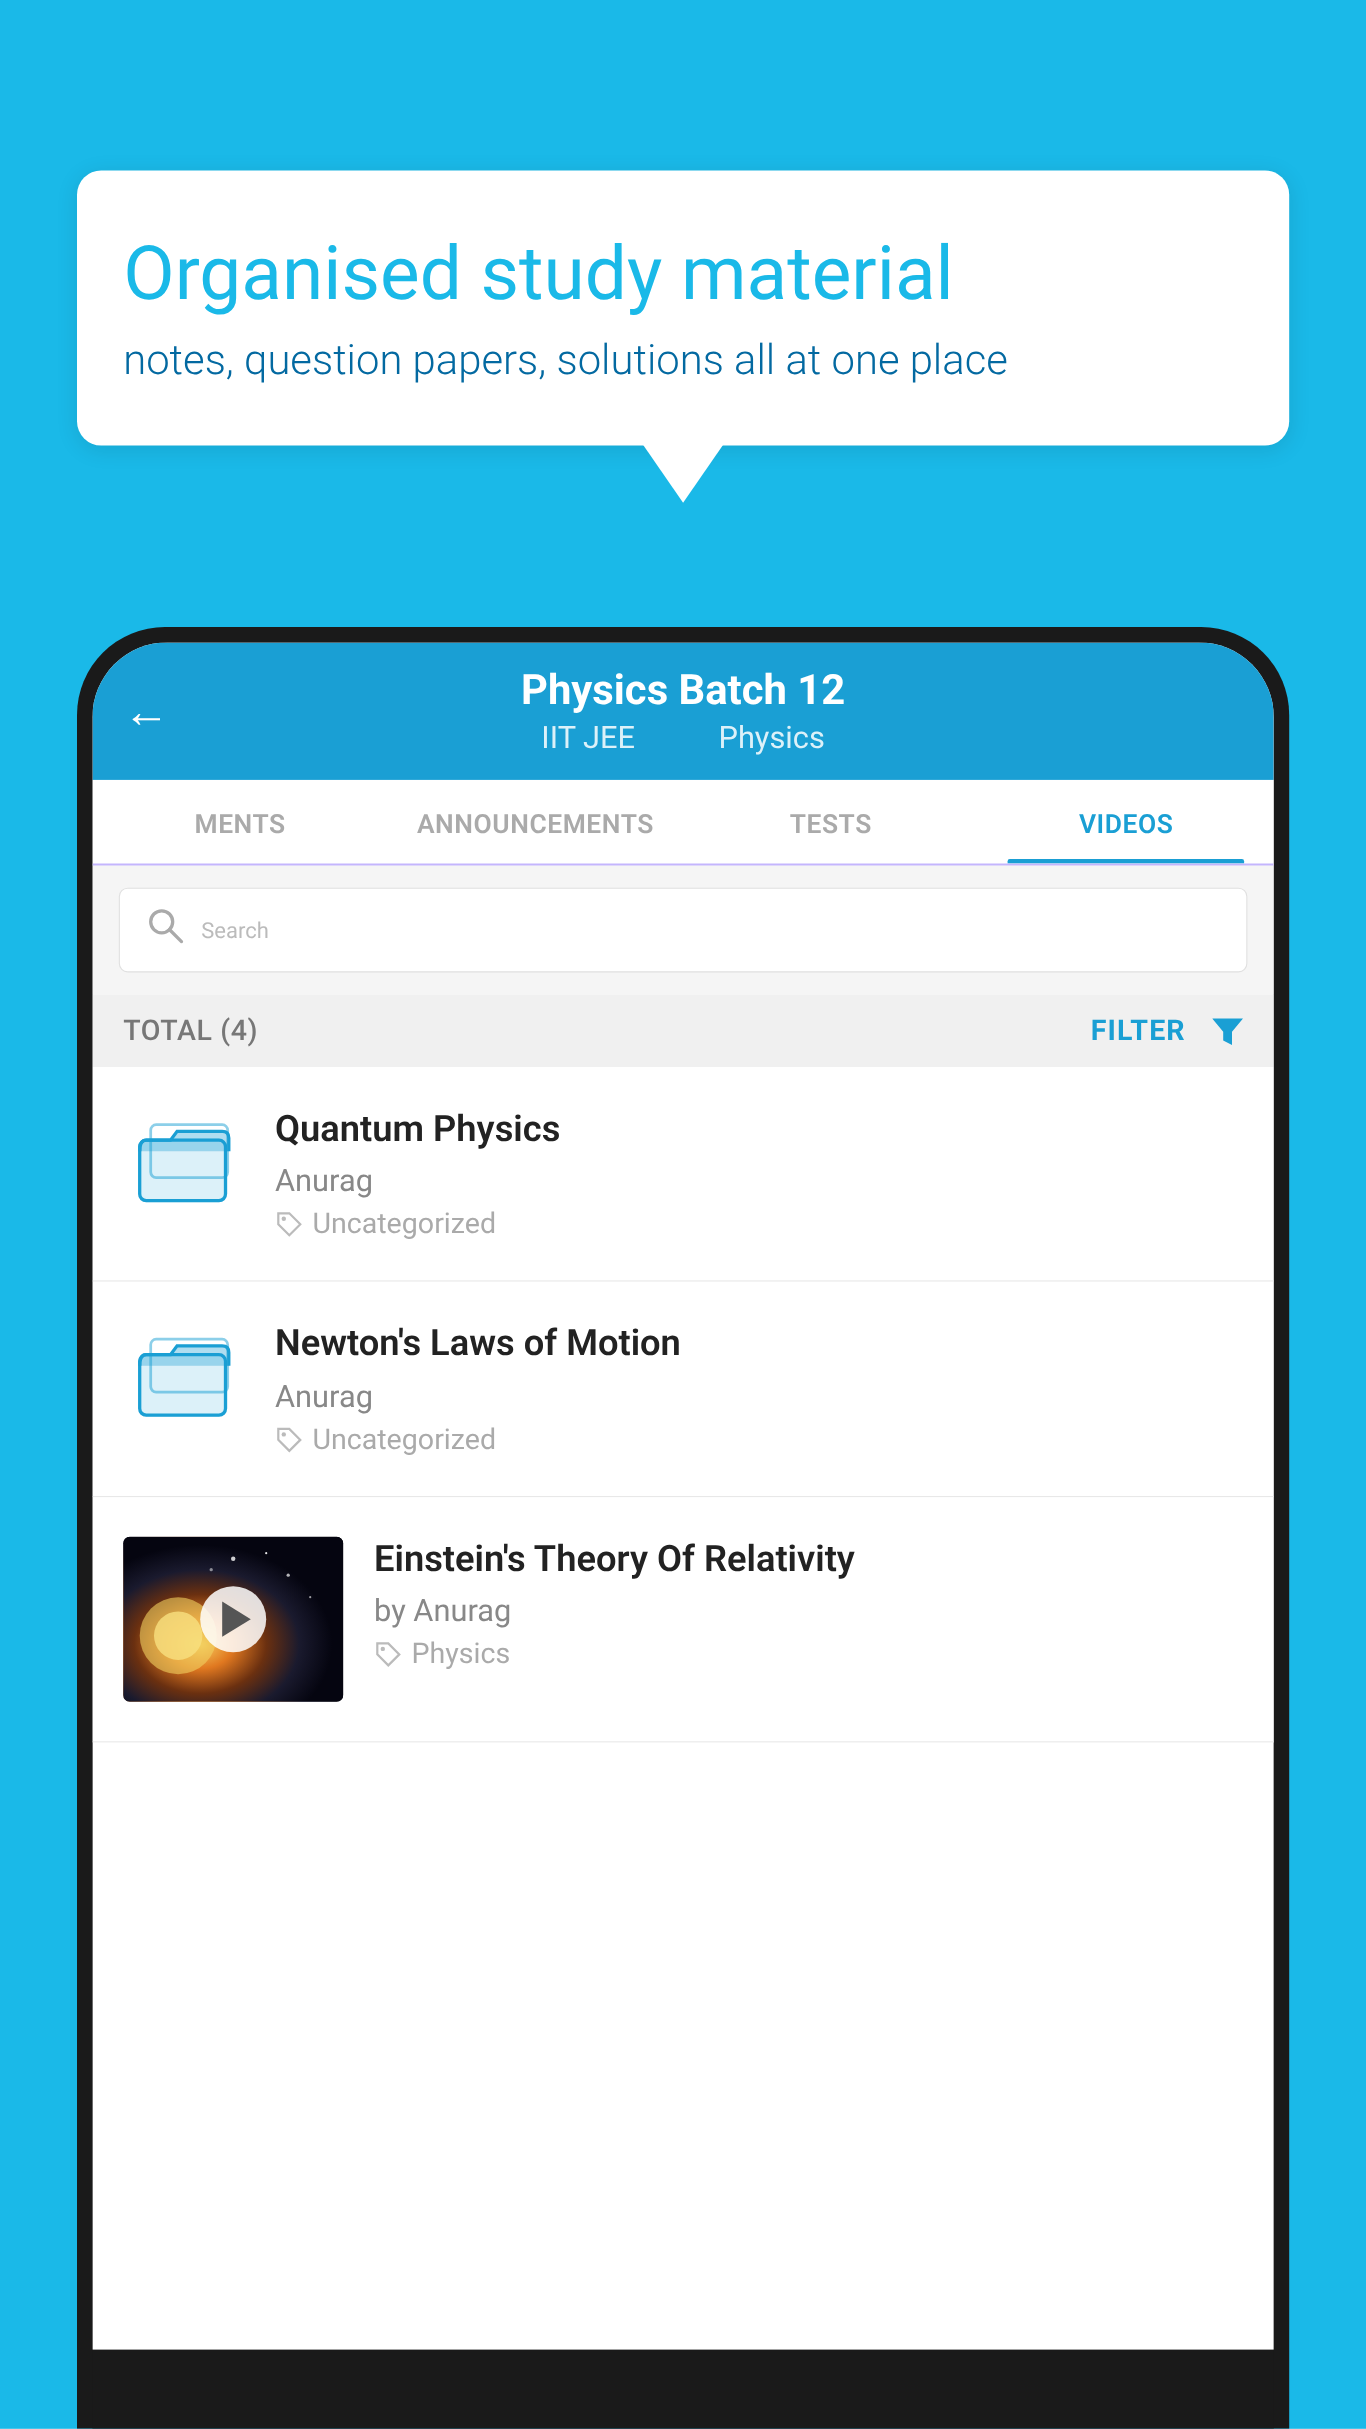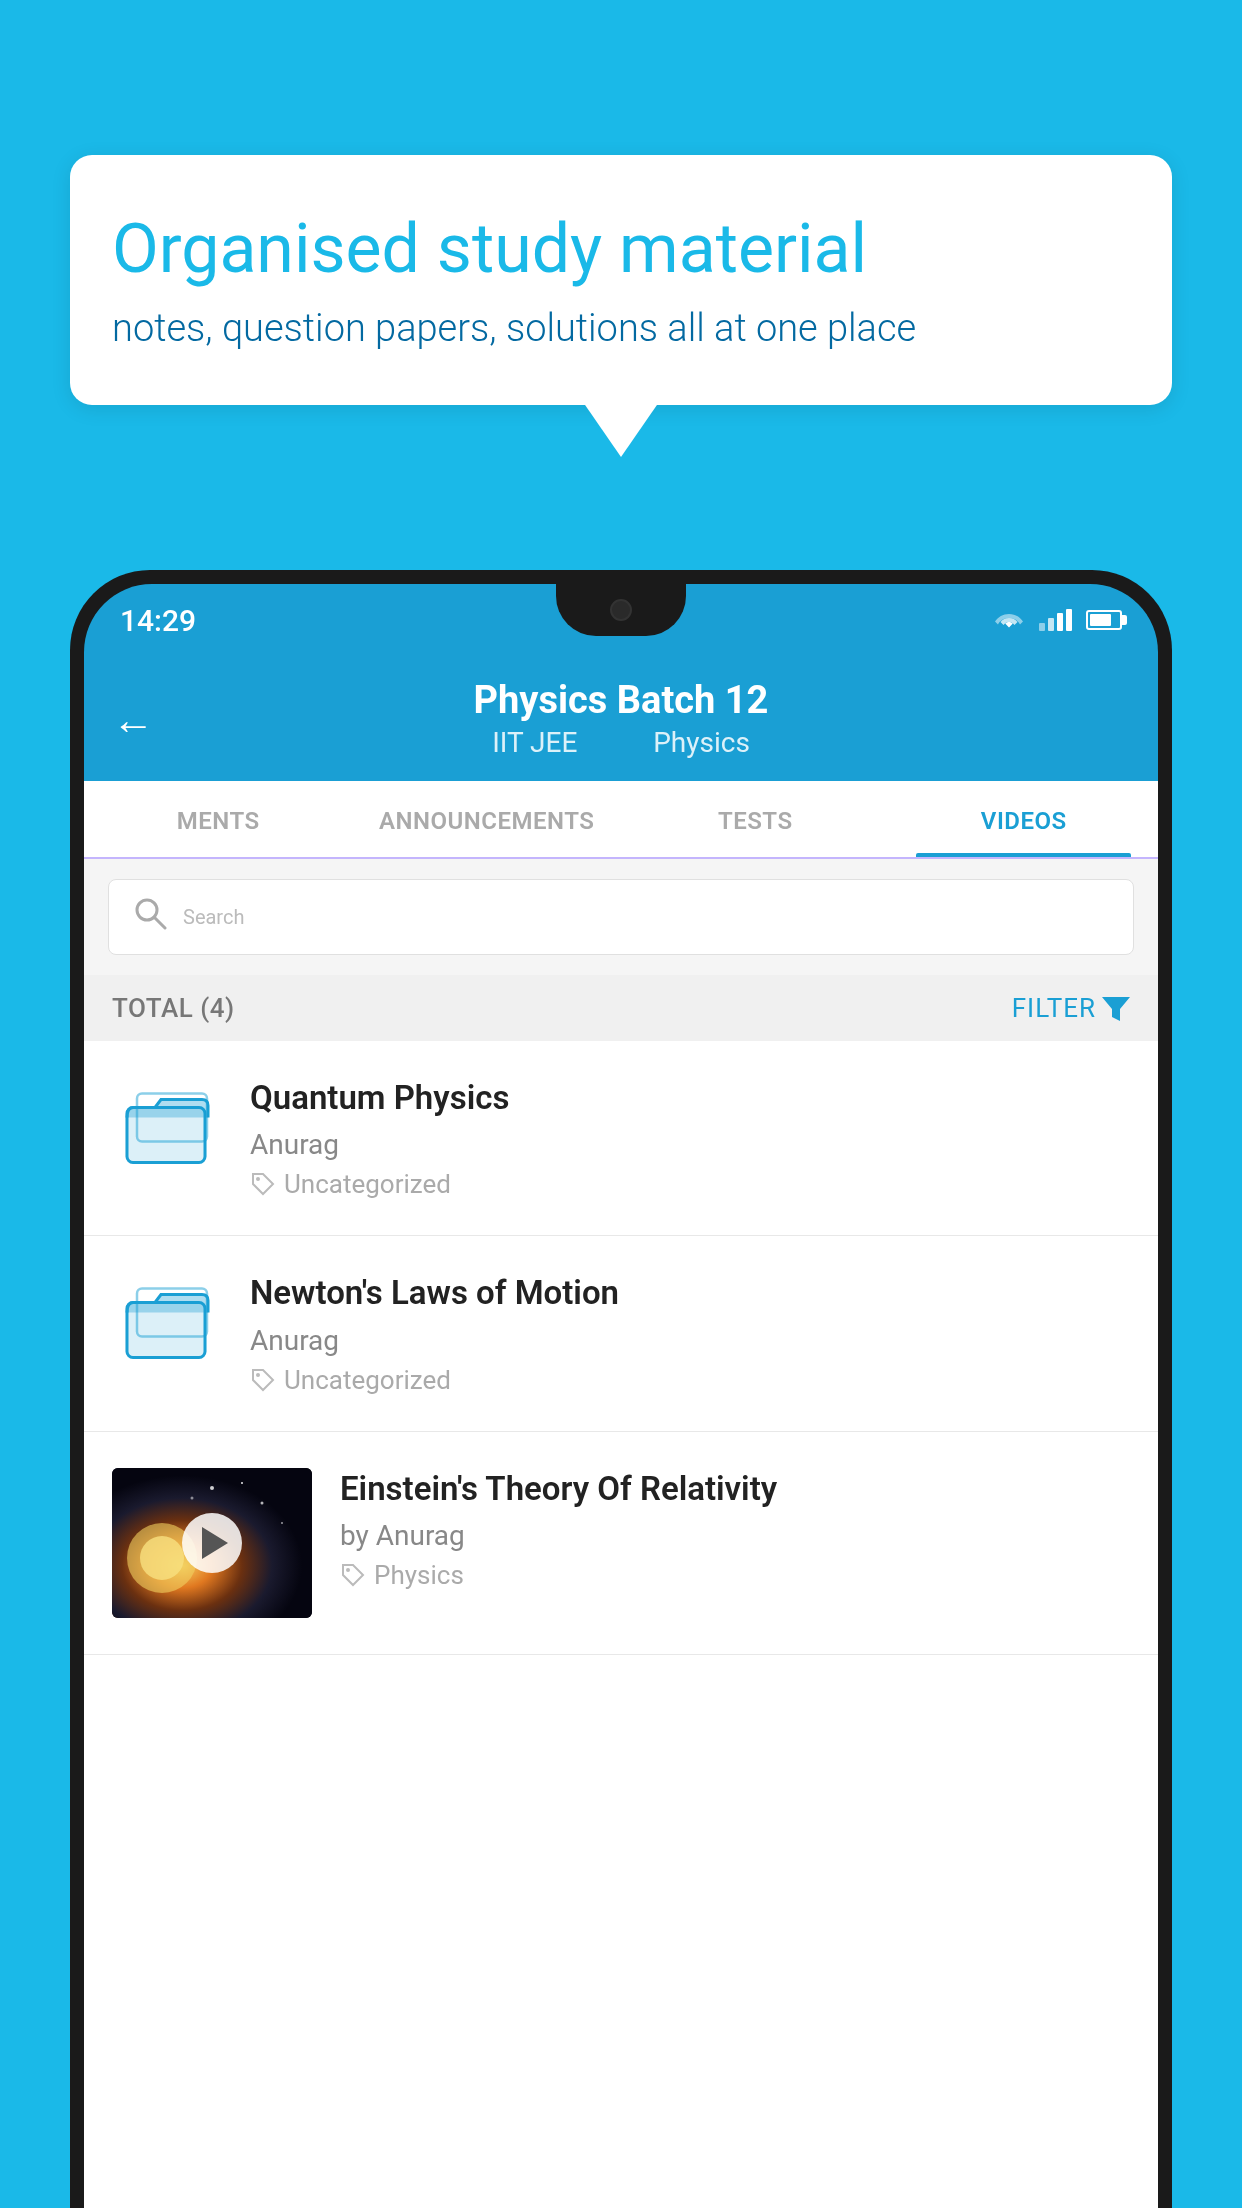--- a/index.html
+++ b/index.html
@@ -243,24 +243,24 @@
     .total-count {
       color: #777;
       font-size: 26px;
       font-weight: 500;
       letter-spacing: 0.5px;
     }
 
     .filter-button {
       display: flex;
       align-items: center;
-      gap: 6px;
+      gap: 24px;
       color: #1a9fd4;
       font-size: 26px;
-      font-weight: 400;
+      font-weight: 700;
       letter-spacing: 1px;
       cursor: pointer;
     }
 
     
     .video-list {
       background: #fff;
     }
 
     .video-item {
@@ -397,45 +397,20 @@
 <div class="speech-bubble-container">
   <div class="speech-bubble">
     <div class="speech-bubble-title">Organised study material</div>
     <div class="speech-bubble-subtitle">notes, question papers, solutions all at one place</div>
   </div>
 </div>
 
 <div class="phone-frame">
   <div class="phone-inner">
 
-    <div class="status-bar">
-      <span class="status-time">14:29</span>
-      <div class="notch">
-        <div class="camera-dot"></div>
-      </div>
-      <div class="status-icons">
-
-        <svg width="32" height="24" viewBox="0 0 32 24">
-          <path d="M16 6C10 6 5 9 2 13.5l3 3C7 12.5 11 10 16 10s9 2.5 11 6.5l3-3C27 9 22 6 16 6z" fill="white" opacity="0.5"></path>
-          <path d="M16 10c-3.5 0-6.5 1.5-8.5 4l3 3C12 15 13.8 14 16 14s4 1 5.5 3l3-3C22.5 11.5 19.5 10 16 10z" fill="white" opacity="0.75"></path>
-          <path d="M16 14c-1.5 0-2.8.6-3.8 1.6l3.8 3.8 3.8-3.8C18.8 14.6 17.5 14 16 14z" fill="white"></path>
-        </svg>
-
-        <div class="signal-bars">
-          <div class="signal-bar" style="height:8px;opacity:0.5;"></div>
-          <div class="signal-bar" style="height:13px;opacity:0.75;"></div>
-          <div class="signal-bar" style="height:18px;"></div>
-          <div class="signal-bar" style="height:22px;"></div>
-        </div>
-
-        <div class="battery-icon">
-          <div class="battery-fill"></div>
-        </div>
-      </div>
-    </div>
 
     <div class="app-screen">
 
       <div class="app-header">
         <div class="back-button">←</div>
         <div class="header-title">Physics Batch 12</div>
         <div class="header-subtitle">
           <span>IIT JEE</span>
           <span>&nbsp;&nbsp;</span>
           <span>Physics</span>

